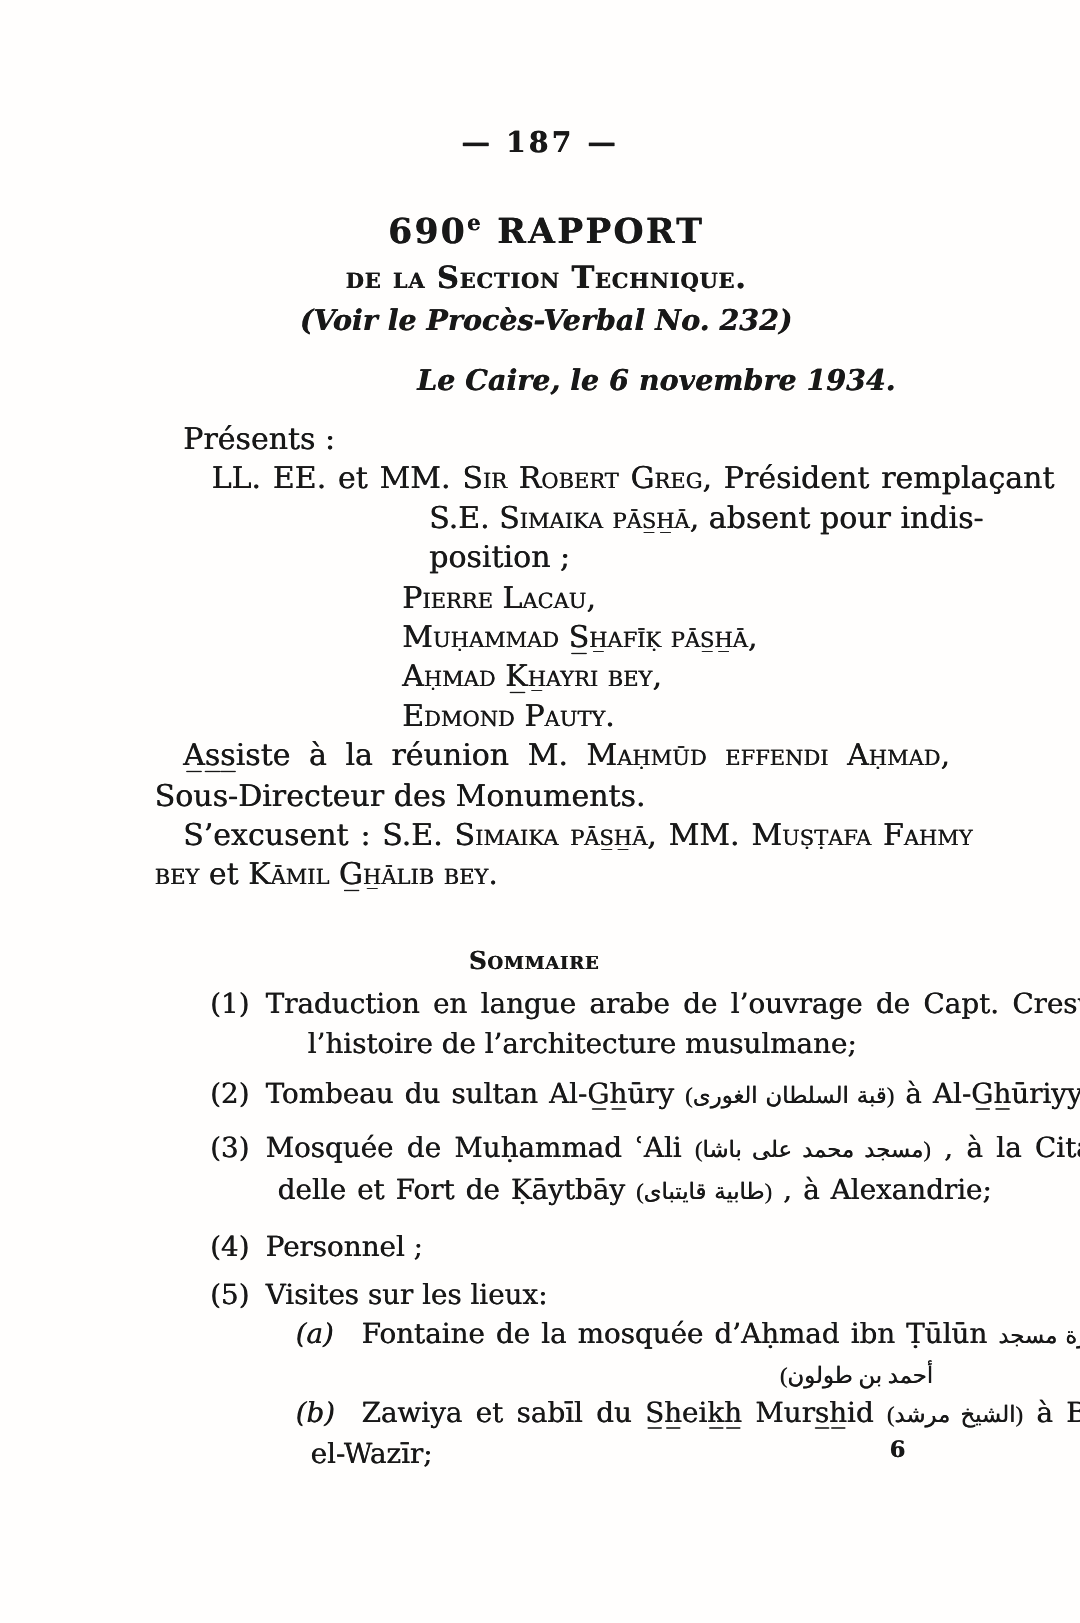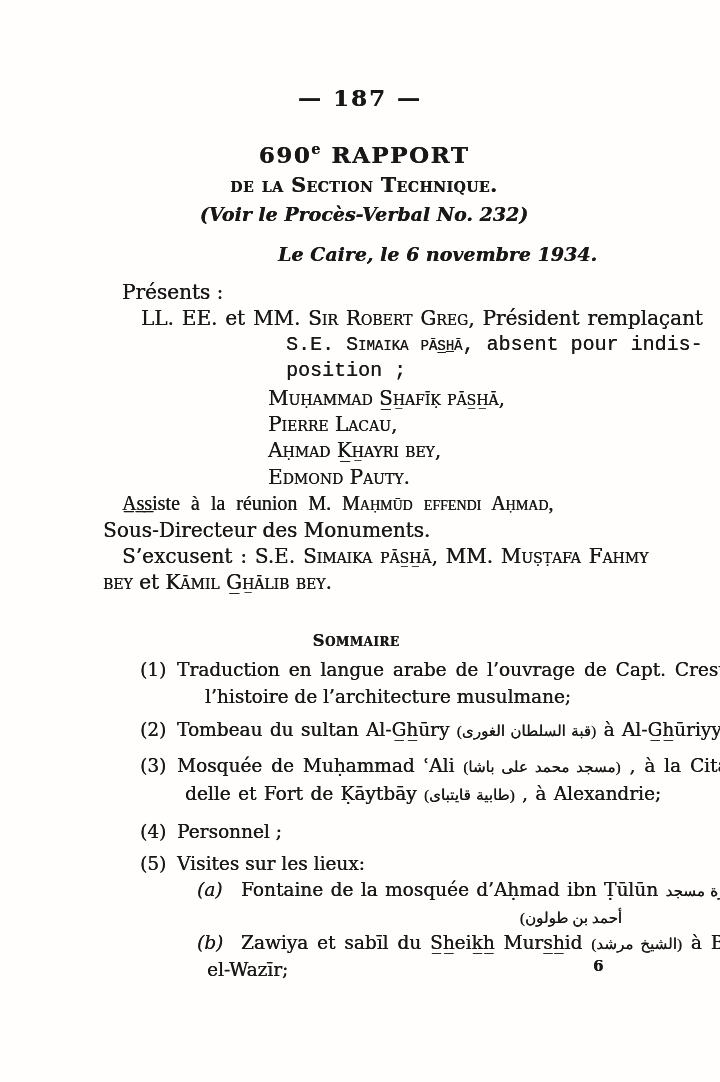--- a/index.html
+++ b/index.html
@@ -7,40 +7,40 @@
     width:720px;height:1082px;overflow:hidden;background:#ffffff;
     font-family:"DejaVu Serif","DejaVu Sans",serif;color:#181818;
   }
   .page{position:relative;width:720px;height:1082px;background:#fffefd;
         text-shadow:0.3px 0 0 currentColor;}
   .sc{font-variant:small-caps;}
   .sup{vertical-align:super;font-size:0.62em;line-height:0;}
   .ar{font-family:Liberation Serif, serif;font-size:0.82em;direction:rtl;unicode-bidi:isolate;}
 
   .pageno{position:absolute;top:84px;left:0;width:720px;text-align:center;
-          font-size:23px;font-weight:bold;letter-spacing:2px;}
+          font-size:19px;font-weight:bold;letter-spacing:2px;}
 
   .title-block{position:absolute;top:141px;left:0;width:728px;text-align:center;}
   .title{font-size:23px;font-weight:bold;letter-spacing:1.5px;}
   .subtitle{font-size:20.5px;font-weight:bold;margin-top:5px;letter-spacing:0.5px;}
   .reference{font-size:19px;font-weight:bold;font-style:italic;margin-top:6px;}
 
   .dateline{position:absolute;top:243px;left:103px;width:494px;text-align:right;
             font-size:19px;font-weight:bold;font-style:italic;}
 
   .attend{position:absolute;top:279px;left:103px;width:520px;
           font-size:20px;line-height:26.4px;}
   .l{display:block;white-space:nowrap;}
   .p-ind{padding-left:19px;}
   .n-ind1{padding-left:38px;}
-  .n-ind2{padding-left:183px;font-family:Liberation Mono, monospace;}
+  .n-ind2{padding-left:183px;}
   .n-ind3{padding-left:165px;}
   .ws1{word-spacing:1.5px;}
   .ws2{word-spacing:3px;}
-  .ws3{word-spacing:6px;font-family:Liberation Serif, serif;}
+  .ws3{word-spacing:6px;}
 
   .sommaire-head{position:absolute;top:631px;left:0;width:712px;text-align:center;
                  font-size:16.5px;font-weight:bold;letter-spacing:0.5px;}
 
   .slist{position:absolute;top:656px;left:140px;width:486px;
          font-size:18.5px;line-height:27px;}
   .item{display:flex;align-items:flex-start;}
   .marker{flex:none;width:37px;}
   .itext{flex:1;min-width:0;}
   .ln{display:block;white-space:nowrap;}
@@ -67,22 +67,22 @@
     <div class="reference"><span>(Voir le Procès-Verbal No. 232)</span></div>
   </div>
 
   <div class="dateline"><span>Le Caire, le 6 novembre 1934.</span></div>
 
   <div class="attend">
     <span class="l p-ind"><span>Présents :</span></span>
     <span class="l n-ind1 ws1"><span>LL. EE. et MM. </span><span class="sc">Sir Robert Greg</span><span>, Président remplaçant</span></span>
     <span class="l n-ind2"><span>S.E. </span><span class="sc">Simaika pās̲h̲ā</span><span>, absent pour indis-</span></span>
     <span class="l n-ind2"><span>position ;</span></span>
+    <span class="l n-ind3"><span class="sc">Pierre Lacau,</span></span>
     <span class="l n-ind3"><span class="sc">Muḥammad S̲h̲afīḳ pās̲h̲ā,</span></span>
-    <span class="l n-ind3"><span class="sc">Pierre Lacau,</span></span>
     <span class="l n-ind3"><span class="sc">Aḥmad K̲h̲ayri bey,</span></span>
     <span class="l n-ind3"><span class="sc">Edmond Pauty.</span></span>
     <span class="l p-ind ws3"><span>A̲s̲s̲iste à la réunion M. </span><span class="sc">Maḥmūd effendi Aḥmad</span><span>,</span></span>
     <span class="l"><span>Sous-Directeur des Monuments.</span></span>
     <span class="l p-ind ws1"><span>S’excusent : S.E. </span><span class="sc">Simaika pās̲h̲ā</span><span>, MM. </span><span class="sc">Muṣṭafa Fahmy</span></span>
     <span class="l"><span class="sc">bey</span><span> et </span><span class="sc">Kāmil G̲h̲ālib bey</span><span>.</span></span>
   </div>
 
   <div class="sommaire-head"><span class="sc">Sommaire</span></div>
 

